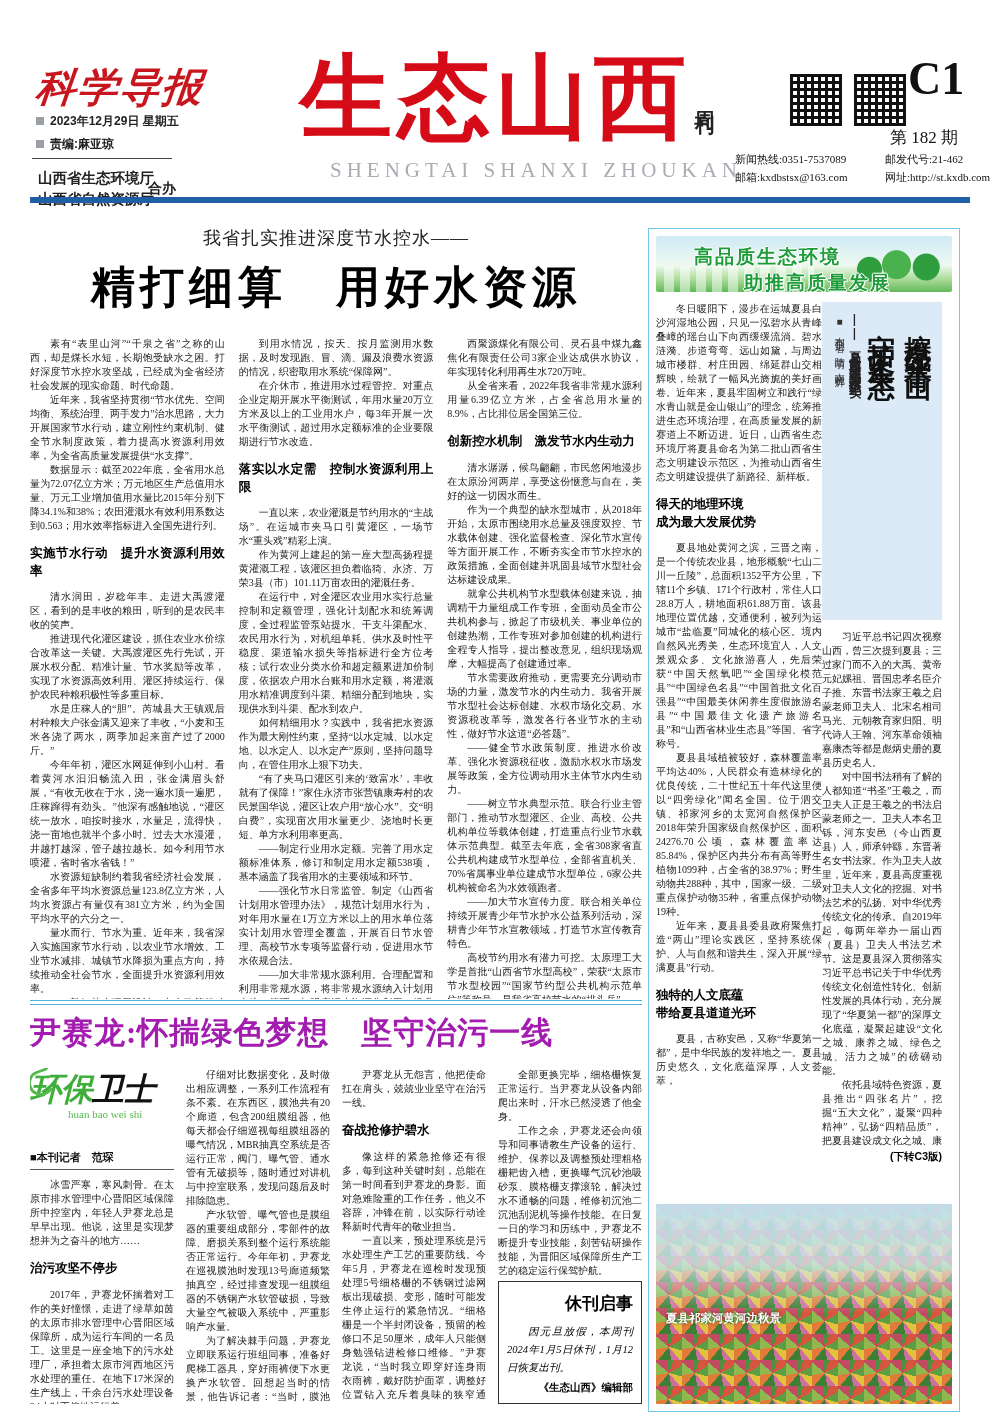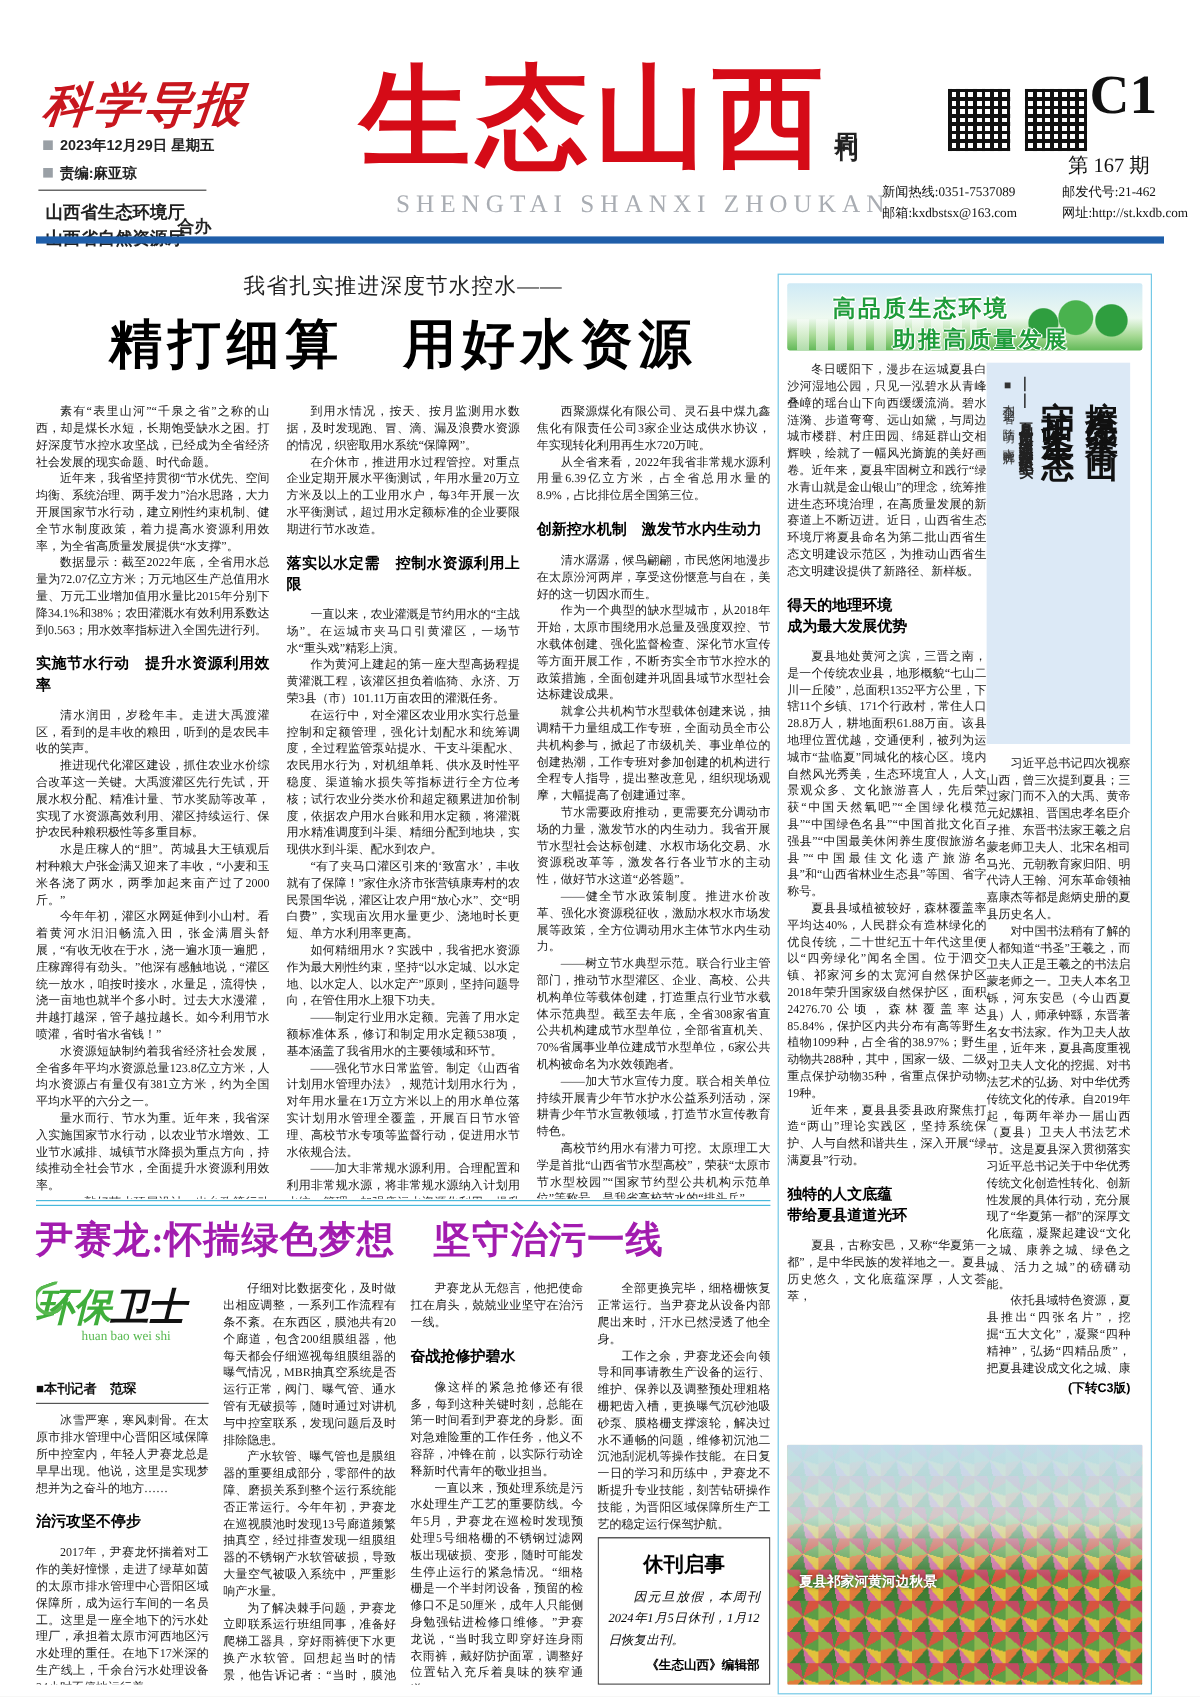--- a/index.html
+++ b/index.html
@@ -51,21 +51,21 @@
   .cols4 .col { flex:1; overflow:hidden; display:flex; flex-direction:column; }
   .hbws-logo { height:78px; position:relative; margin-bottom:4px; }
   .hbws-main { font-size:32px; font-weight:bold; font-style:italic; color:#3fae3b; font-family:"Liberation Serif", serif; letter-spacing:-1px; }
   .hbws-main .black { color:#111; }
   .hbws-pinyin { font-size:11px; color:#57b94f; margin-left:38px; margin-top:-4px; font-family:"Liberation Serif", serif; }
   .hbws-leaf { position:absolute; left:-2px; top:2px; width:26px; height:26px; border:3px solid #57b94f; border-radius:50% 0 50% 50%; border-right-color:transparent; transform:rotate(-20deg); }
   .byline { font-size:11px; font-weight:bold; color:#111; font-family:"Liberation Sans", sans-serif; padding-bottom:4px; border-bottom:1.5px solid #555; margin-bottom:8px; }
   .col-text { flex:1; overflow:hidden; }
 
   .notice-box { border:1px solid #333; padding:10px 8px 8px; margin-top:6px; background:#fff; }
-  .notice-title { text-align:center; font-size:17px; font-weight:bold; font-family:"Liberation Sans", sans-serif; margin-bottom:8px; }
+  .notice-title { text-align:right; font-size:17px; font-weight:bold; font-family:"Liberation Sans", sans-serif; margin-bottom:8px; }
   .notice-body { font-size:10.5px; font-style:italic; line-height:1.7; text-indent:2em; text-align:justify; }
   .notice-sign { font-size:10.5px; font-weight:bold; text-align:right; margin-top:4px; font-family:"Liberation Sans", sans-serif; }
 
   
   .right-panel { position:absolute; left:648px; top:228px; width:312px; height:1184px; border:1px solid #74c9e6; background:#fff; padding:7px; }
   .banner { height:56px; border-radius:2px; position:relative; overflow:hidden;
             background:linear-gradient(180deg,#cfeaf6 0%,#eef9f0 52%,#a8da96 78%,#62b958 100%); }
   .banner .trees { position:absolute; right:6px; bottom:2px; width:90px; height:46px;
             background:
               radial-gradient(circle at 15% 55%, #2f9e3f 0 12px, transparent 13px),
@@ -112,21 +112,21 @@
 
   <div class="section-title">生态山西</div>
   <div class="section-sub">周刊</div>
   <div class="section-pinyin">SHENGTAI SHANXI ZHOUKAN</div>
 
   <div class="qr-row">
     <div class="qr"></div>
     <div class="qr"></div>
   </div>
   <div class="page-code">C1</div>
-  <div class="issue-no">第 167 期</div>
+  <div class="issue-no">第 182 期</div>
   <div class="contact">
     <span>新闻热线:0351-7537089</span>
     <span>邮发代号:21-462</span>
     <span>邮箱:kxdbstsx@163.com</span>
     <span>网址:http://st.kxdb.com</span>
   </div>
   <div class="blue-rule"></div>
 
   <div class="main-left">
     <div class="eyebrow">我省扎实推进深度节水控水——</div>
@@ -145,22 +145,22 @@
           <p class="para">量水而行、节水为重。近年来，我省深入实施国家节水行动，以农业节水增效、工业节水减排、城镇节水降损为重点方向，持续推动全社会节水，全面提升水资源利用效率。</p>
           <p class="para">——敲好节水顶层设计。出台政策行动方案，勾勒起节水的总体框架和发展思路；修订定额标准，严格许可制度，制定实施细则，完善了节水制度体系。</p>
         </div>
       <div class="col article-col">
           <p class="para">到用水情况，按天、按月监测用水数据，及时发现跑、冒、滴、漏及浪费水资源的情况，织密取用水系统“保障网”。</p>
           <p class="para">在介休市，推进用水过程管控。对重点企业定期开展水平衡测试，年用水量20万立方米及以上的工业用水户，每3年开展一次水平衡测试，超过用水定额标准的企业要限期进行节水改造。</p>
           <div class="subhead">落实以水定需　控制水资源利用上限</div>
           <p class="para">一直以来，农业灌溉是节约用水的“主战场”。在运城市夹马口引黄灌区，一场节水“重头戏”精彩上演。</p>
           <p class="para">作为黄河上建起的第一座大型高扬程提黄灌溉工程，该灌区担负着临猗、永济、万荣3县（市）101.11万亩农田的灌溉任务。</p>
           <p class="para">在运行中，对全灌区农业用水实行总量控制和定额管理，强化计划配水和统筹调度，全过程监管泵站提水、干支斗渠配水、农民用水行为，对机组单耗、供水及时性平稳度、渠道输水损失等指标进行全方位考核；试行农业分类水价和超定额累进加价制度，依据农户用水台账和用水定额，将灌溉用水精准调度到斗渠、精细分配到地块，实现供水到斗渠、配水到农户。</p>
+          <p class="para">如何精细用水？实践中，我省把水资源作为最大刚性约束，坚持“以水定城、以水定地、以水定人、以水定产”原则，坚持问题导向，在管住用水上狠下功夫。</p>
           <p class="para">“有了夹马口灌区引来的‘致富水’，丰收就有了保障！”家住永济市张营镇康寿村的农民景国华说，灌区让农户用“放心水”、交“明白费”，实现亩次用水量更少、浇地时长更短、单方水利用率更高。</p>
-          <p class="para">如何精细用水？实践中，我省把水资源作为最大刚性约束，坚持“以水定城、以水定地、以水定人、以水定产”原则，坚持问题导向，在管住用水上狠下功夫。</p>
           <p class="para">——制定行业用水定额。完善了用水定额标准体系，修订和制定用水定额538项，基本涵盖了我省用水的主要领域和环节。</p>
           <p class="para">——强化节水日常监管。制定《山西省计划用水管理办法》，规范计划用水行为，对年用水量在1万立方米以上的用水单位落实计划用水管理全覆盖，开展百日节水管理、高校节水专项等监督行动，促进用水节水依规合法。</p>
           <p class="para">——加大非常规水源利用。合理配置和利用非常规水源，将非常规水源纳入计划用水统一管理，加强废污水资源化利用，提升再生水、煤矿矿坑水的利用率。</p>
         </div>
       <div class="col article-col">
           <p class="para">西聚源煤化有限公司、灵石县中煤九鑫焦化有限责任公司3家企业达成供水协议，年实现转化利用再生水720万吨。</p>
           <p class="para">从全省来看，2022年我省非常规水源利用量6.39亿立方米，占全省总用水量的8.9%，占比排位居全国第三位。</p>
           <div class="subhead">创新控水机制　激发节水内生动力</div>
           <p class="para">清水潺潺，候鸟翩翩，市民悠闲地漫步在太原汾河两岸，享受这份惬意与自在，美好的这一切因水而生。</p>
           <p class="para">作为一个典型的缺水型城市，从2018年开始，太原市围绕用水总量及强度双控、节水载体创建、强化监督检查、深化节水宣传等方面开展工作，不断夯实全市节水控水的政策措施，全面创建并巩固县域节水型社会达标建设成果。</p>

